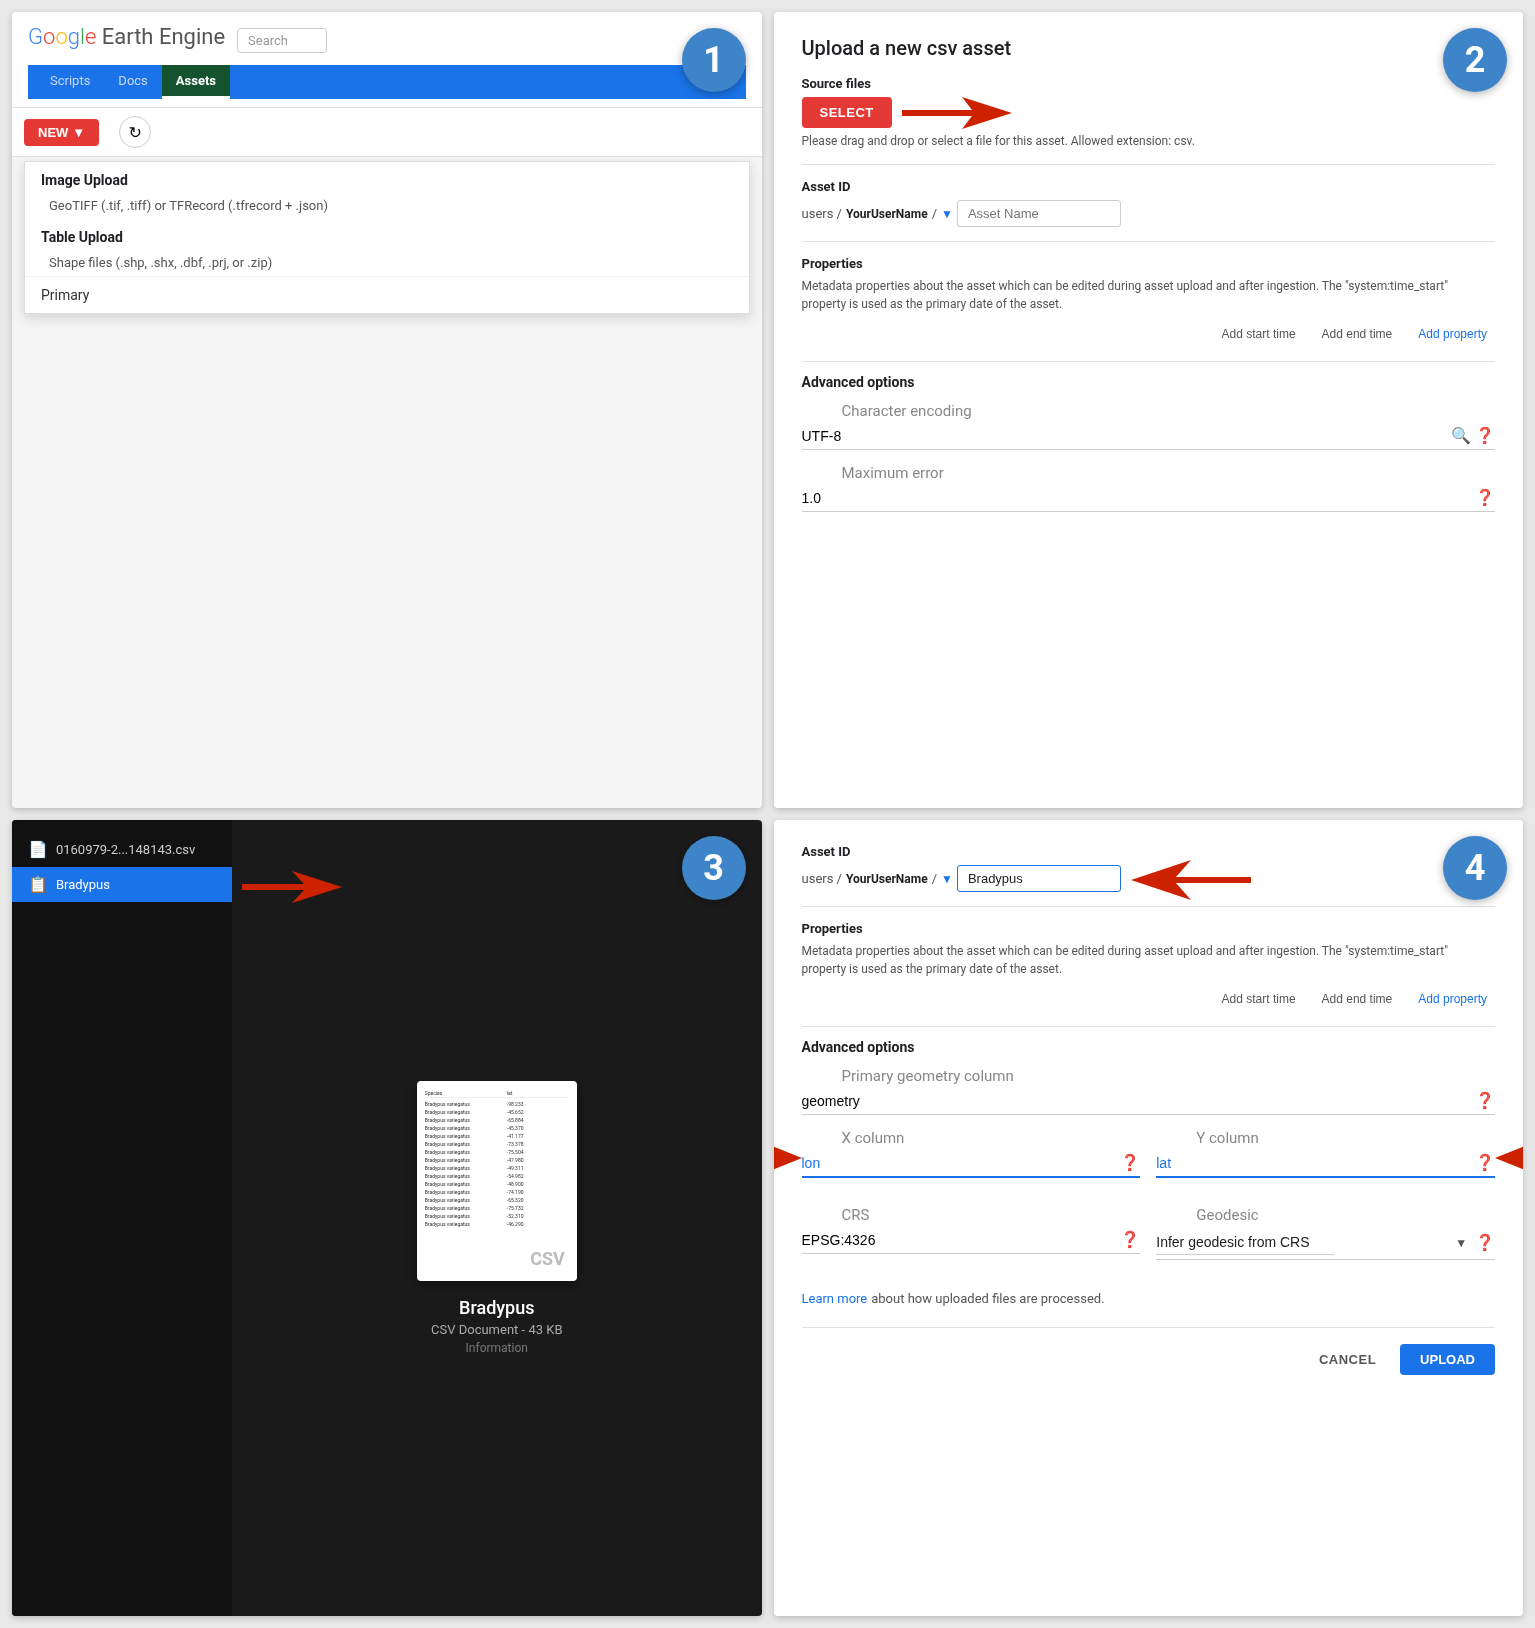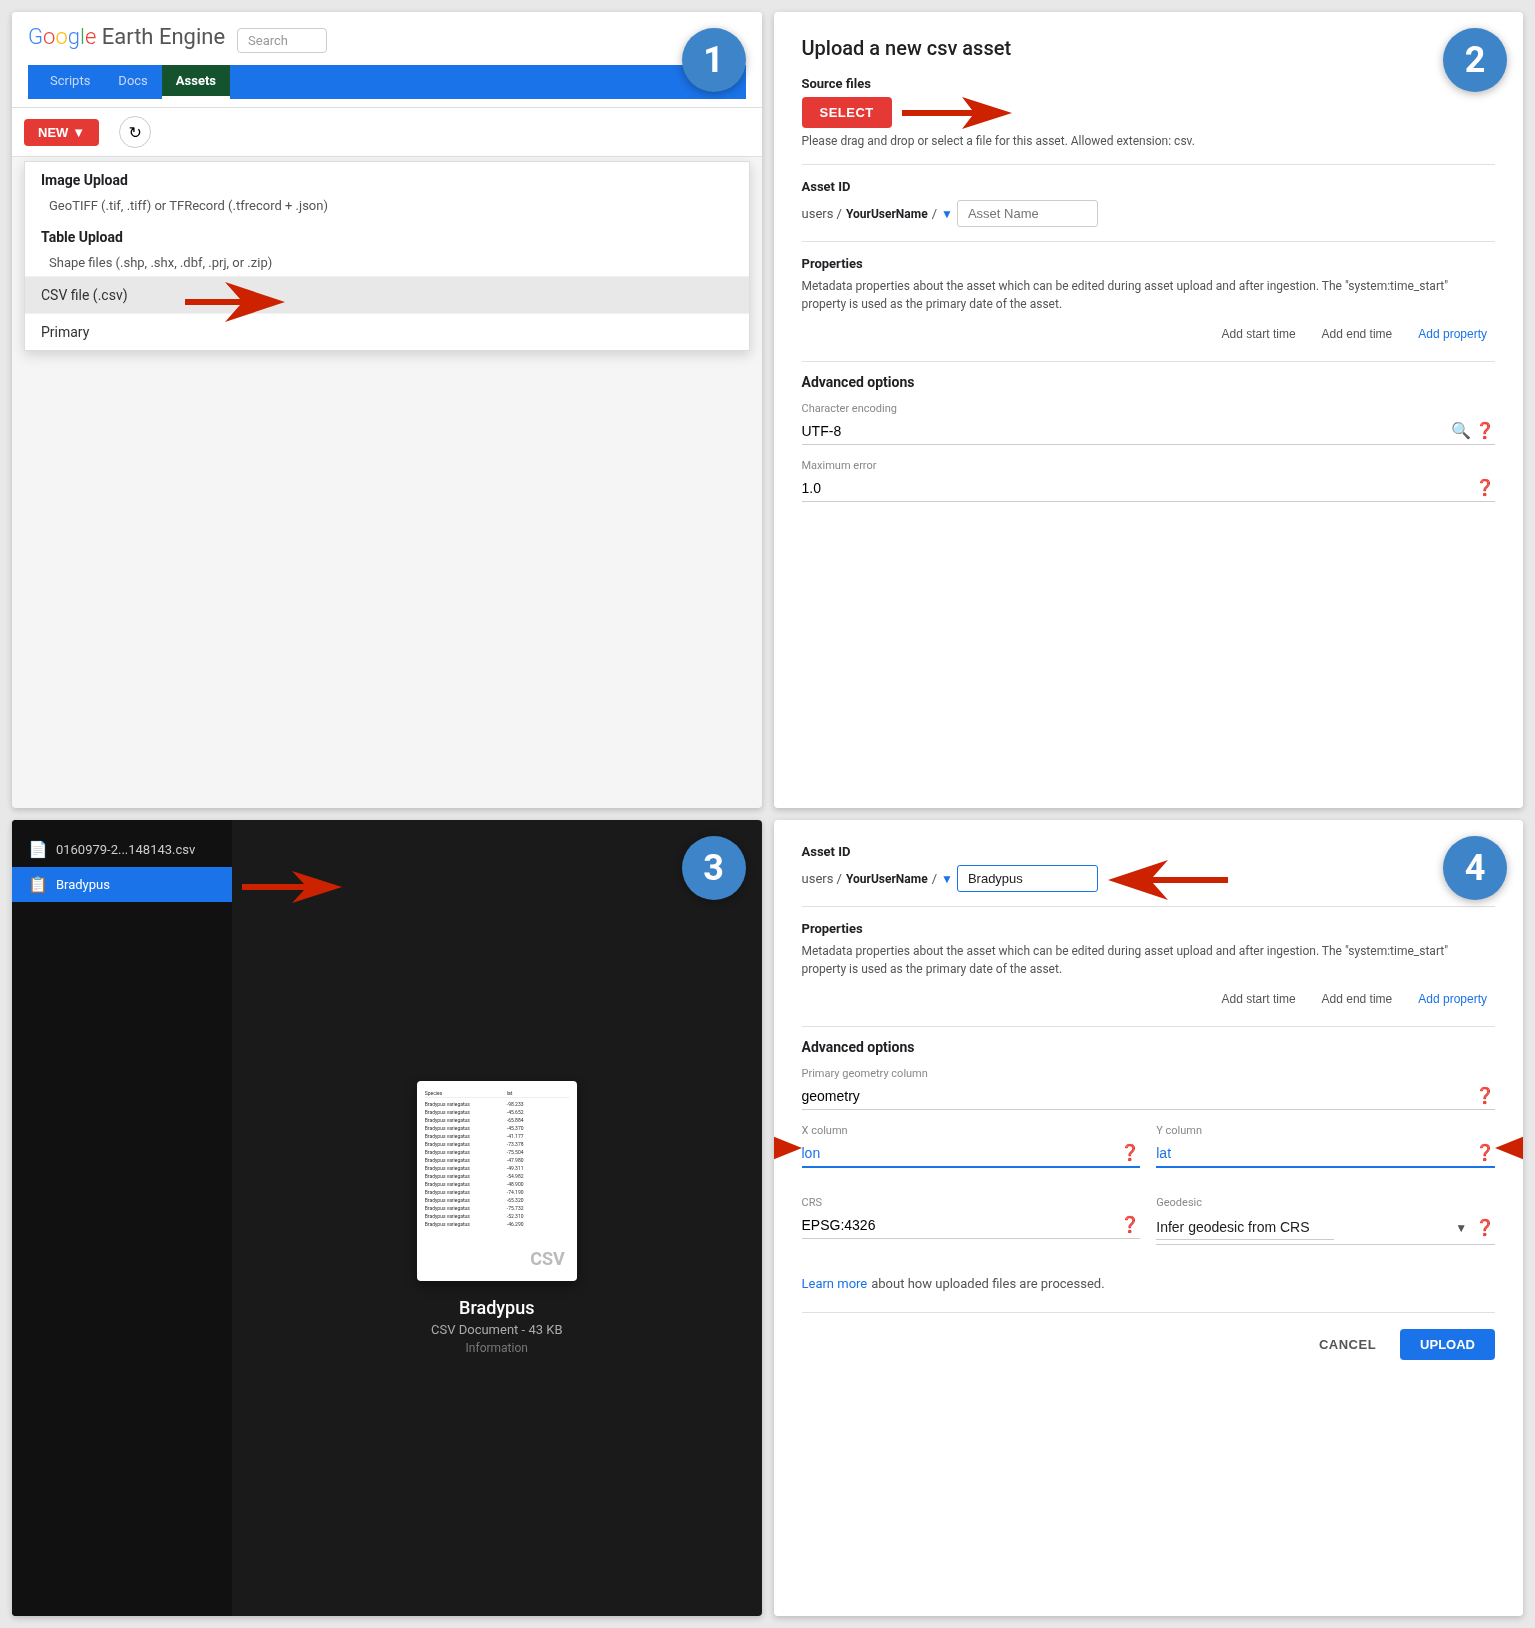--- a/index.html
+++ b/index.html
@@ -216,21 +216,21 @@
       font-size: 12px;
       color: #1a73e8;
       cursor: pointer;
     }
     .asset-name-input {
       border: 1px solid #ccc;
       border-radius: 3px;
       padding: 5px 10px;
       font-size: 13px;
       color: #999;
-      width: 141px;
+      width: 164px;
     }
     .asset-name-input.filled {
       color: #202124;
       border-color: #1a73e8;
     }
     .props-desc {
       font-size: 12px;
       color: #555;
       margin-bottom: 10px;
       line-height: 1.5;
@@ -266,23 +266,24 @@
       font-weight: bold;
       color: #202124;
       border-top: 1px solid #e0e0e0;
       padding-top: 12px;
       margin-bottom: 12px;
     }
     .field-group {
       margin-bottom: 14px;
     }
     .field-label {
-      font-size: 11px;
+      font-size: 15px;
       color: #888;
       margin-bottom: 2px;
+      margin-left: 40px;
     }
     .field-row {
       display: grid;
       grid-template-columns: 1fr 1fr;
       gap: 16px;
       margin-bottom: 14px;
     }
     .help-icon {
       color: #888;
       font-size: 16px;
@@ -486,27 +487,20 @@
     </button>
     <button class="btn-refresh">↻</button>
   </div>
 
   <div class="dropdown-menu">
     <div class="dropdown-section-header">Image Upload</div>
     <div class="dropdown-item-sub">GeoTIFF (.tif, .tiff) or TFRecord (.tfrecord + .json)</div>
 
     <div class="dropdown-section-header">Table Upload</div>
     <div class="dropdown-item-sub">Shape files (.shp, .shx, .dbf, .prj, or .zip)</div>
-    <div class="dropdown-item highlighted" style="position:relative; display:flex; align-items:center; gap:8px;">
-      <span>CSV file (.csv)</span>
-
-      <svg style="position:absolute; left:140px; top:0px; width:120px; height:50px;" viewBox="0 0 120 50">
-        <polygon points="120,25 60,5 75,22 20,22 20,28 75,28 60,45" fill="#cc2200"></polygon>
-      </svg>
-    </div>
 
     <div class="dropdown-item">Primary</div>
   </div>
 </div>
 
 <div class="panel" id="panel2">
   <div class="step-badge">2</div>
 
   <h2 class="form-title">Upload a new csv asset</h2>
 

